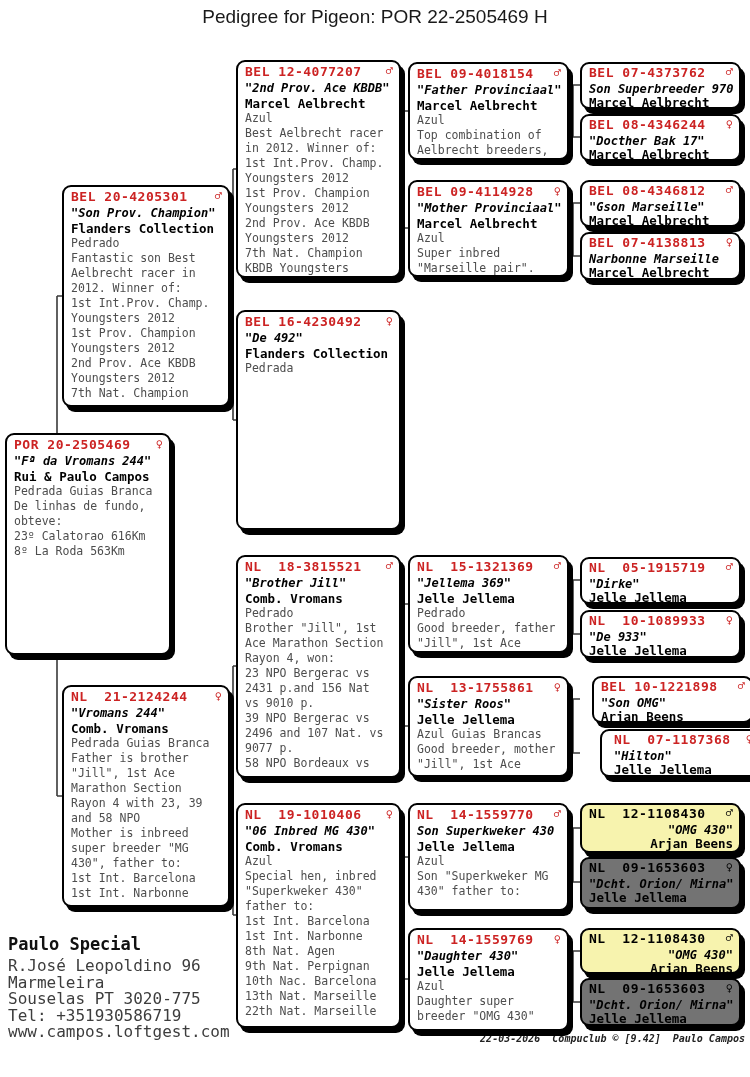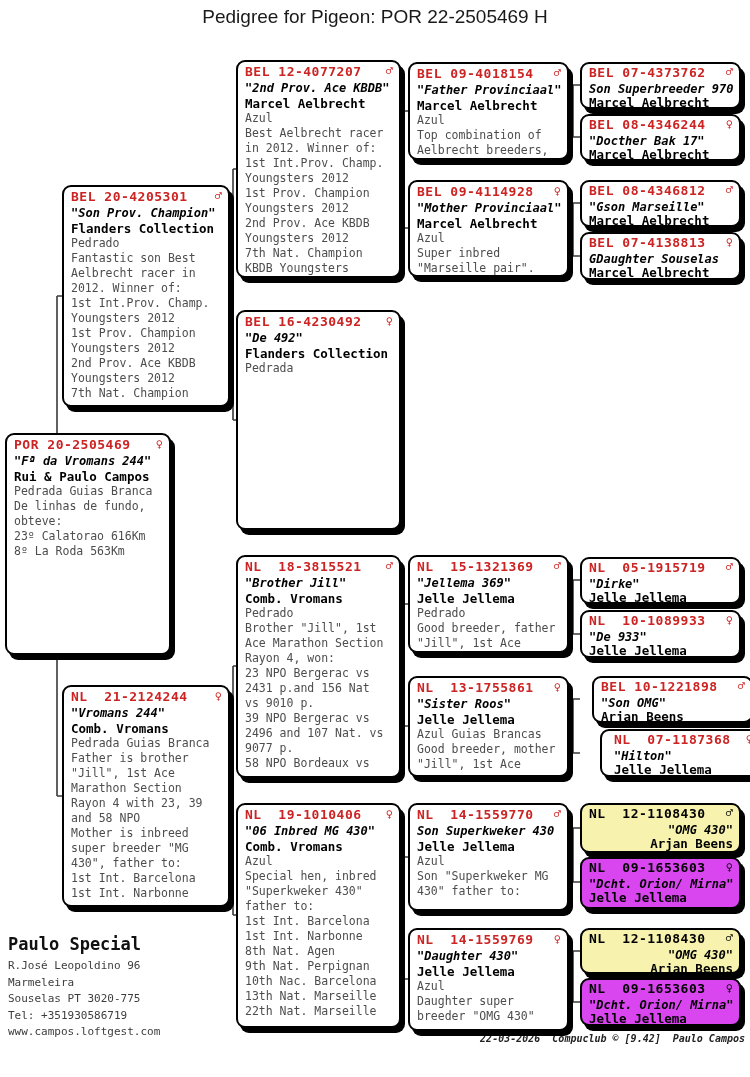--- a/index.html
+++ b/index.html
@@ -12,21 +12,21 @@
        box-shadow:4px 5px 0 0 #000;padding:2px 6px 2px 7px;box-sizing:border-box;overflow:hidden;}
   .rrow{display:flex;justify-content:space-between;align-items:flex-start;height:17px;}
   .ring{color:#cc2323;font-weight:bold;font-size:13px;white-space:pre;letter-spacing:0.5px;}
   .sex{color:#cc2323;font-weight:bold;font-size:12px;line-height:14px;}
   .bname{font-weight:bold;font-style:italic;font-size:12px;color:#000;line-height:15px;white-space:pre;}
   .owner{font-weight:bold;font-size:12.5px;color:#000;line-height:15px;white-space:pre;}
   .body{font-size:11.5px;color:#4d4d4d;line-height:15px;white-space:pre-line;}
   .g5 .bname,.g5 .owner{line-height:14px;}
   .g5{padding-top:1px;}
   .dup-yellow{background:#f7f3ae;text-align:right;}
-  .dup-red{background:#d946ef;}
+  .dup-red{background:#737373;}
   .dup-yellow .ring,.dup-yellow .sex,.dup-red .ring,.dup-red .sex{color:#000;}
   
   #b-subject{left:5px;top:433px;width:166px;height:222px;}
   #b-f{left:62px;top:185px;width:168px;height:222px;}
   #b-m{left:62px;top:685px;width:168px;height:222px;}
   #b-ff{left:236px;top:60px;width:165px;height:218px;}
   #b-fm{left:236px;top:310px;width:165px;height:220px;}
   #b-mf{left:236px;top:555px;width:165px;height:223px;}
   #b-mm{left:236px;top:803px;width:165px;height:225px;}
   #b-fff{left:408px;top:62px;width:161px;height:98px;}
@@ -42,21 +42,21 @@
   #b-mfff{left:580px;top:557px;width:161px;height:47px;}
   #b-mffm{left:580px;top:610px;width:161px;height:48px;}
   #b-mfmf{left:592px;top:676px;width:161px;height:47px;}
   #b-mfmm{left:600px;top:729px;width:161px;height:48px;padding-left:12px;}
   #b-mmff{left:580px;top:803px;width:161px;height:50px;}
   #b-mmfm{left:580px;top:857px;width:161px;height:52px;}
   #b-mmmf{left:580px;top:928px;width:161px;height:46px;}
   #b-mmmm{left:580px;top:978px;width:161px;height:48px;}
   
   #loft-name{position:absolute;left:8px;top:934px;font-size:17px;font-weight:bold;color:#111;}
-  #loft-address{position:absolute;left:8px;top:958px;font-size:11px;line-height:16.5px;
+  #loft-address{position:absolute;left:8px;top:958px;font-size:16px;line-height:16.5px;
                 color:#3d3d3d;white-space:pre-line;}
   #credit{position:absolute;right:5px;top:1033px;font-size:10px;font-weight:bold;
           font-style:italic;color:#222;white-space:pre;}
 </style>
 </head>
 <body>
 
 <div id="canvas">
 
   <div id="page-title">Pedigree for Pigeon: POR 22-2505469 H</div>
@@ -298,21 +298,21 @@
       </div>
     <div class="bname">"Gson Marseille"</div>
     <div class="owner">Marcel Aelbrecht</div>
   </div>
 
   <div class="box g5" id="b-ffmm">
     <div class="rrow">
         <span class="ring">BEL 07-4138813</span>
         <span class="sex">♀</span>
       </div>
-    <div class="bname">GDaughter Souselas</div>
+    <div class="bname">Narbonne Marseille</div>
     <div class="owner">Marcel Aelbrecht</div>
   </div>
 
   <div class="box g5" id="b-mfff">
     <div class="rrow">
         <span class="ring">NL  05-1915719</span>
         <span class="sex">♂</span>
       </div>
     <div class="bname">"Dirke"</div>
     <div class="owner">Jelle Jellema</div>

